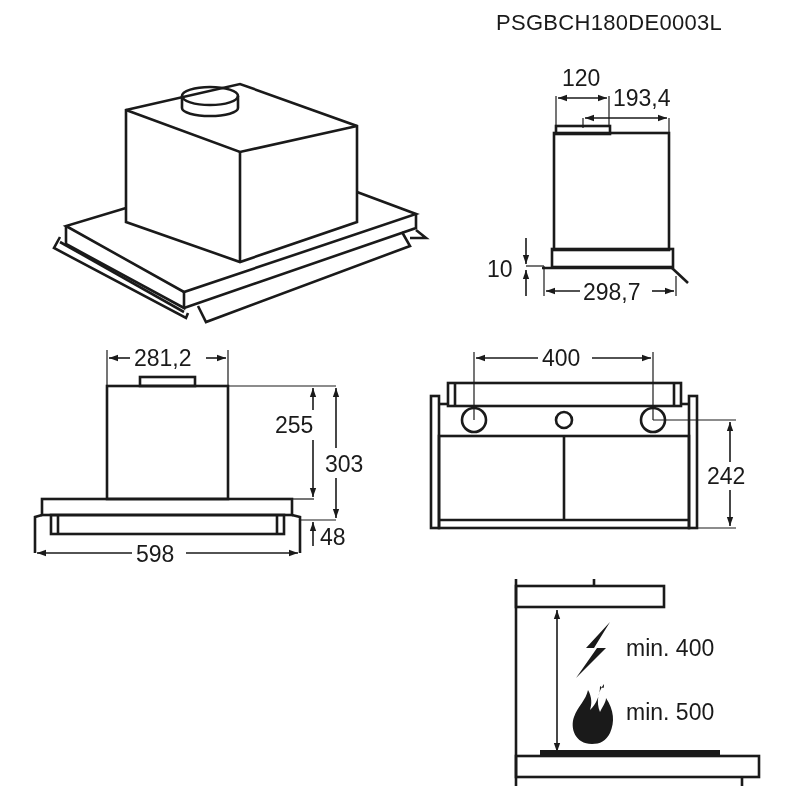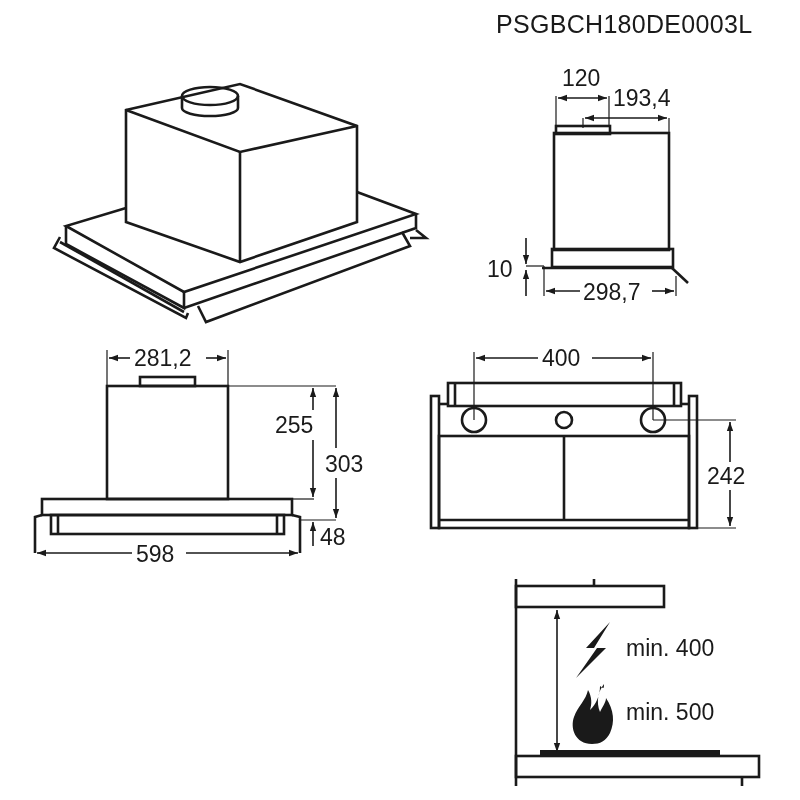--- a/index.html
+++ b/index.html
@@ -1,17 +1,17 @@
 <!DOCTYPE html>
 <html><head>
   <meta charset="utf-8">
   <style>
     html, body { margin: 0; padding: 0; background: #ffffff; }
     body { width: 800px; height: 800px; position: relative; overflow: hidden; font-family: "Liberation Sans", sans-serif; color: #1a1a1a; }
-    #model-code { position: absolute; left: 496px; top: 10px; font-size: 25px; letter-spacing: 0.3px; color: #1a1a1a; }
+    #model-code { position: absolute; left: 496px; top: 10px; font-size: 22px; letter-spacing: 0.3px; color: #1a1a1a; }
     svg { position: absolute; left: 0; top: 0; }
     .ln { stroke: #1a1a1a; stroke-width: 2.6; fill: none; stroke-linejoin: miter; }
     .thin { stroke: #1a1a1a; stroke-width: 1.2; fill: none; }
     .dim { stroke: #1a1a1a; stroke-width: 1.6; fill: none; }
     .lbl { font-family: "Liberation Sans", sans-serif; font-size: 23px; fill: #1a1a1a; }
     .fill { fill: #1a1a1a; stroke: none; }
   </style>
 </head>
 <body>
 

